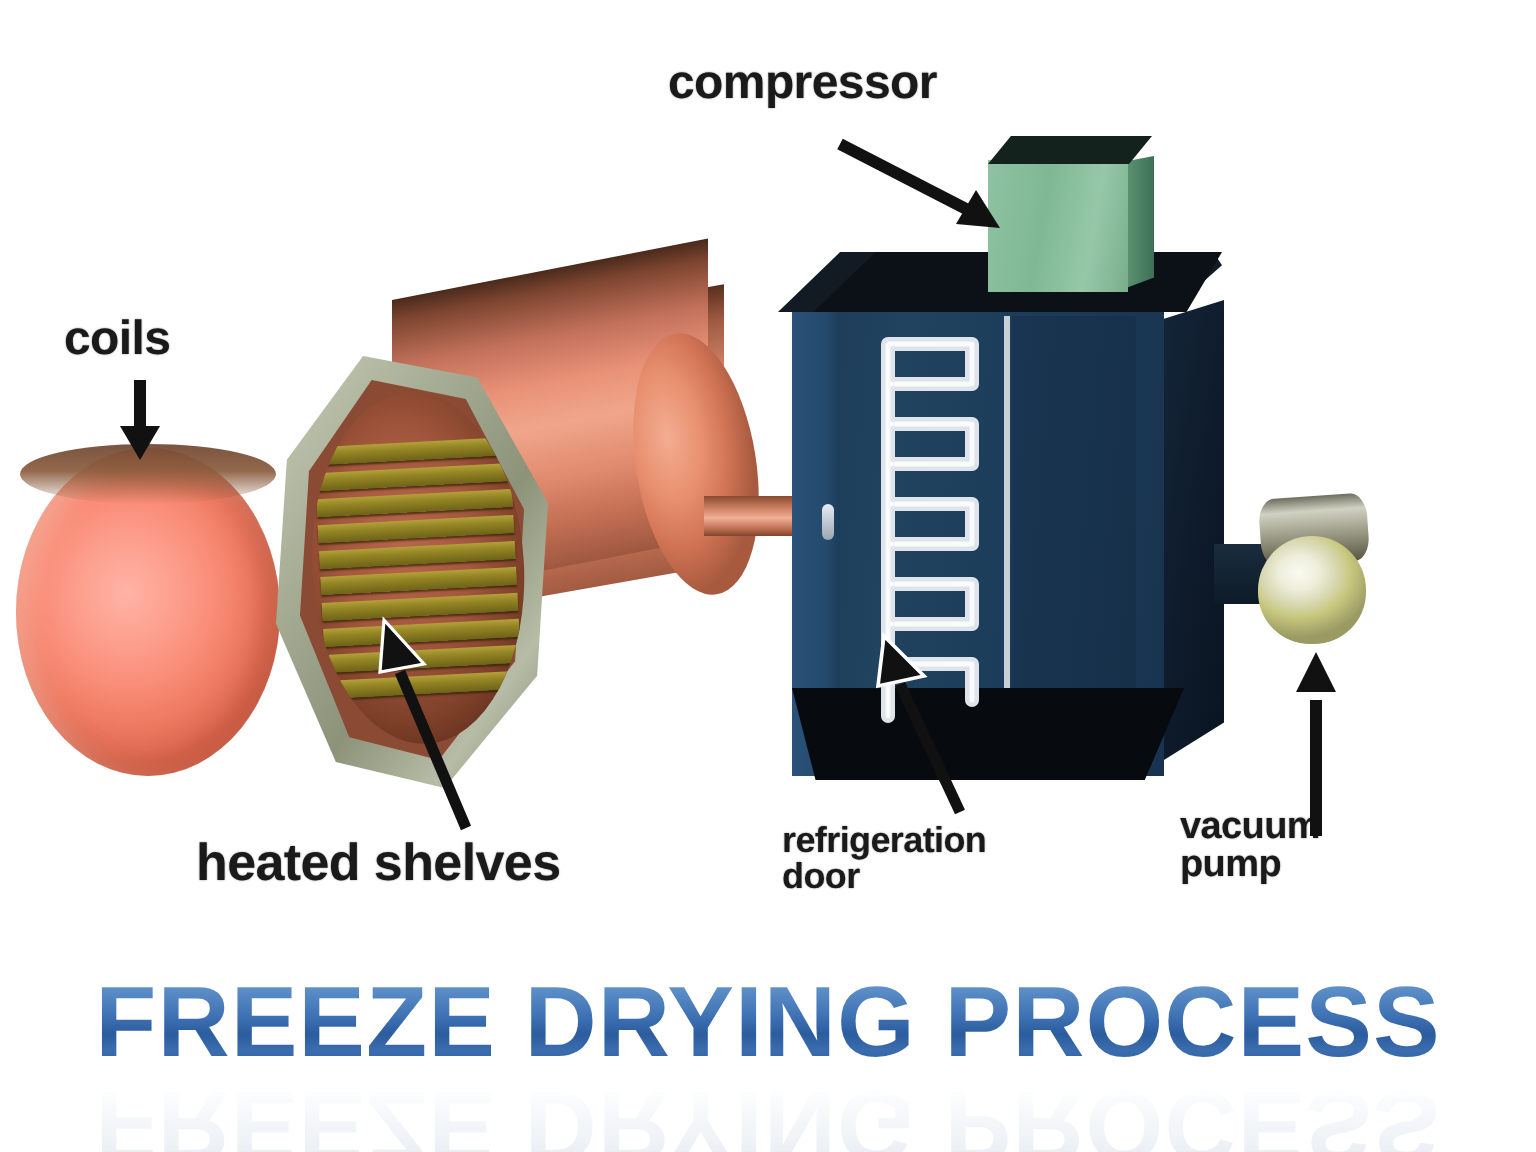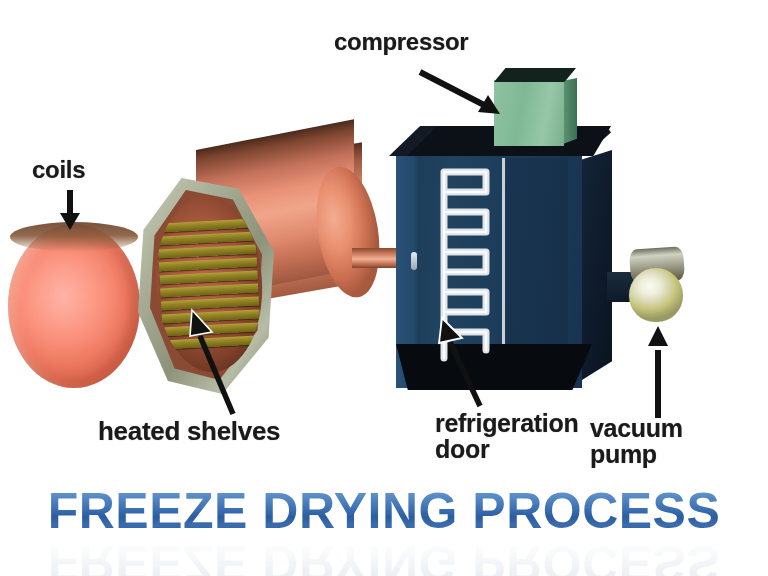--- a/index.html
+++ b/index.html
@@ -454,32 +454,32 @@
   <div class="label" style="left:98px; top:418px; font-size:26px;">
     <span>heated shelves</span>
   </div>
   <div class="arrow" style="left:178px; top:300px;">
     <svg width="62" height="118" viewBox="0 0 62 118">
       <path d="M55 114 L22 36" stroke="#111" stroke-width="5.5" stroke-linecap="butt"></path>
       <path d="M14 10 L34 32 L12 36 Z" fill="#111" stroke="#fff" stroke-width="1.6"></path>
     </svg>
   </div>
 
-  <div class="label" style="left:391px; top:411px; font-size:25px;margin-left:44px;">
+  <div class="label" style="left:391px; top:411px; font-size:18px;">
     <span>refrigeration</span>
     <span class="l2">door</span>
   </div>
   <div class="arrow" style="left:428px; top:310px;">
     <svg width="62" height="100" viewBox="0 0 62 100">
       <path d="M52 96 L22 32" stroke="#111" stroke-width="5.5" stroke-linecap="butt"></path>
       <path d="M14 8 L34 28 L11 33 Z" fill="#111" stroke="#fff" stroke-width="1.8"></path>
     </svg>
   </div>
 
-  <div class="label" style="left:590px; top:416px; font-size:25px;">
+  <div class="label" style="left:590px; top:404px; font-size:19px;">
     <span>vacuum</span>
     <span class="l2">pump</span>
   </div>
   <div class="arrow" style="left:645px; top:324px;">
     <svg width="26" height="96" viewBox="0 0 26 96">
       <path d="M13 94 L13 26" stroke="#111" stroke-width="6" stroke-linecap="butt"></path>
       <path d="M13 2 L3 22 L23 22 Z" fill="#111"></path>
     </svg>
   </div>
 

